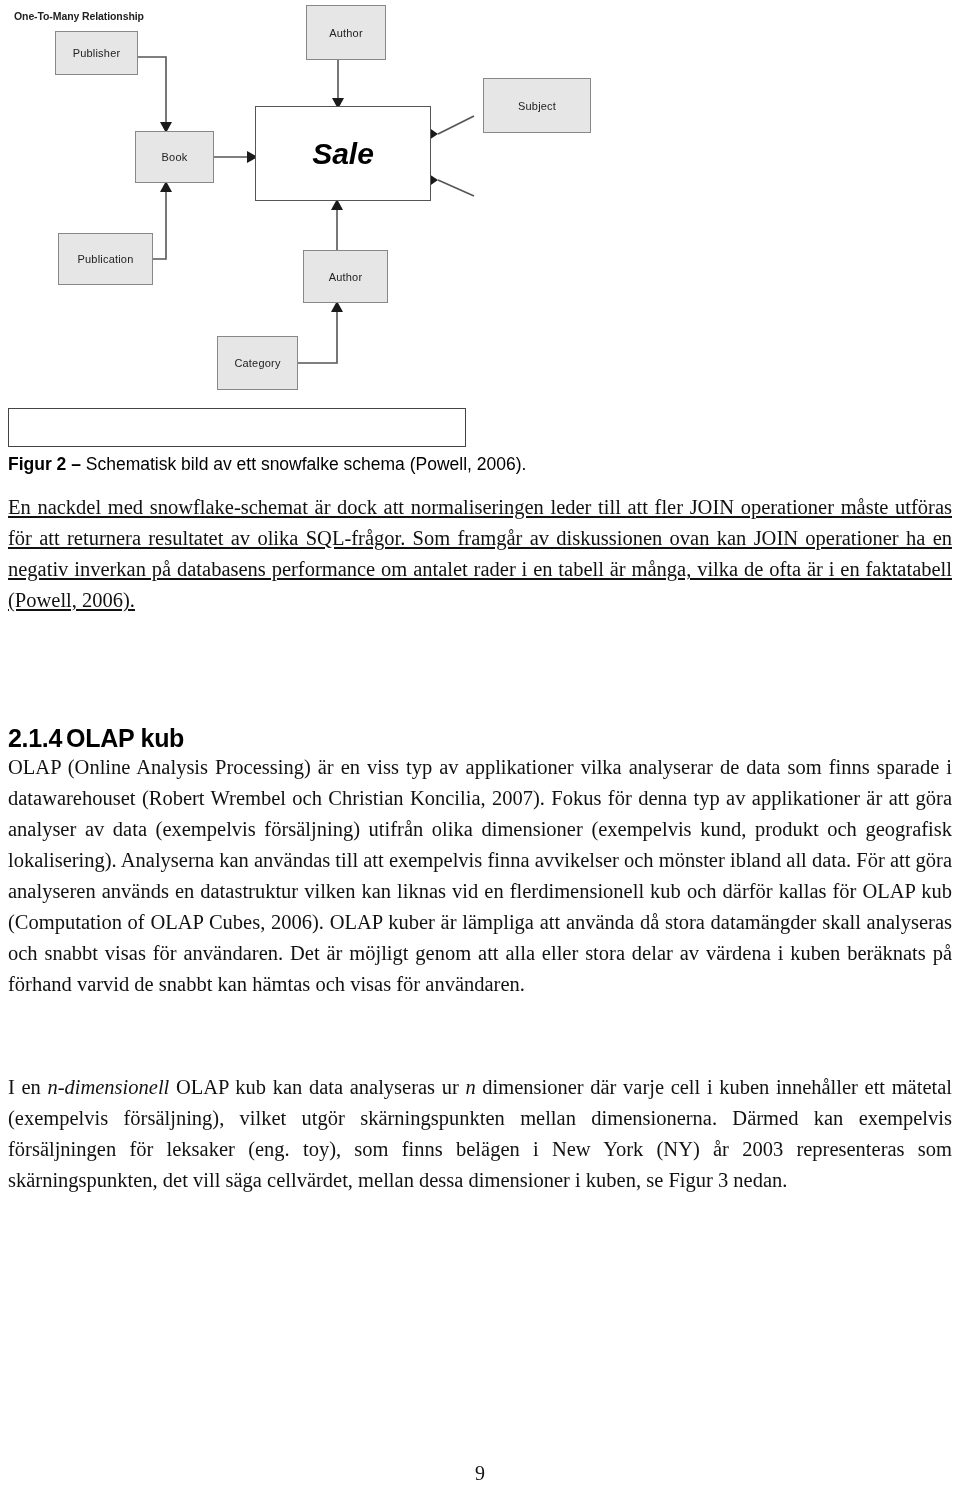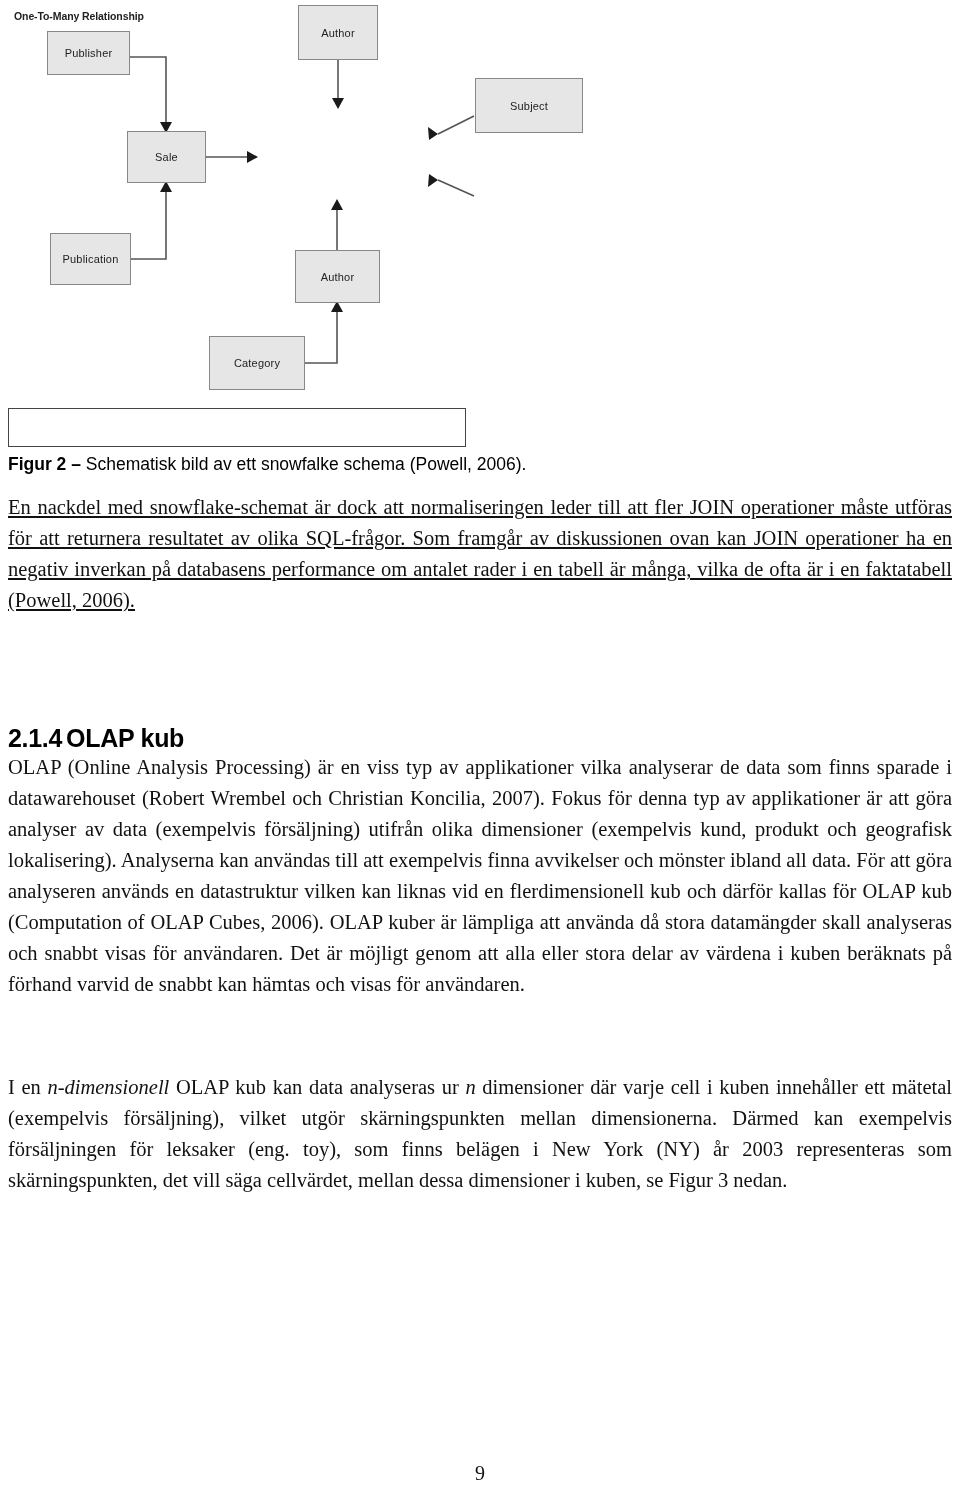--- a/index.html
+++ b/index.html
@@ -35,20 +35,21 @@
     background: #e6e6e6;
     border: 1.5px solid #888888;
     box-sizing: border-box;
     display: flex;
     align-items: center;
     justify-content: center;
     font-family: "Liberation Sans", sans-serif;
     font-size: 11px;
     color: #222222;
     letter-spacing: 0.2px;
+    margin-left: 8px;
   }
   .fact-box {
     position: absolute;
     background: #ffffff;
     border: 1.7px solid #555555;
     box-sizing: border-box;
     display: flex;
     align-items: center;
     justify-content: center;
     font-family: "Liberation Sans", sans-serif;
@@ -182,36 +183,39 @@
 
   <div class="entity-box" style="left:298px; top:5px;   width:80px;  height:55px;">
     <span>Author</span>
   </div>
 
   <div class="entity-box" style="left:475px; top:78px;  width:108px; height:55px;">
     <span>Subject</span>
   </div>
 
   <div class="entity-box" style="left:127px; top:131px; width:79px;  height:52px;">
-    <span>Sale</span>
-  </div>
-
-
-  <div class="entity-box" style="left:50px;  top:233px; width:81px;  height:52px;">
+    <span>Book</span>
+  </div>
+
+
+  <div class="entity-box" style="left:50px;  top:233px; width:95px;  height:52px;">
     <span>Publication</span>
   </div>
 
   <div class="entity-box" style="left:295px; top:250px; width:85px;  height:53px;">
     <span>Author</span>
   </div>
 
-  <div class="entity-box" style="left:209px; top:336px; width:96px;  height:54px;">
+  <div class="entity-box" style="left:209px; top:336px; width:81px;  height:54px;">
     <span>Category</span>
   </div>
 
+  <div class="fact-box" style="left:255px; top:106px; width:176px; height:95px;">
+    <span>Sale</span>
+  </div>
 
   <div id="legend-box"></div>
   <div id="legend-label">One-To-Many Relationship</div>
 </div>
 
 <div id="fig-caption"><span class="cap-strong">Figur 2</span><span class="cap-strong"> – </span><span>Schematisk bild av ett snowfalke schema (Powell, 2006).</span></div>
 
 <div id="para-1" class="doc-text">En nackdel med snowflake-schemat är dock att normaliseringen leder till att fler JOIN operationer måste utföras för att returnera resultatet av olika SQL-frågor. Som framgår av diskussionen ovan kan JOIN operationer ha en negativ inverkan på databasens performance om antalet rader i en tabell är många, vilka de ofta är i en faktatabell (Powell, 2006).</div>
 
 <h2 id="section-heading"><span class="sec-num">2.1.4</span><span>OLAP kub</span></h2>

